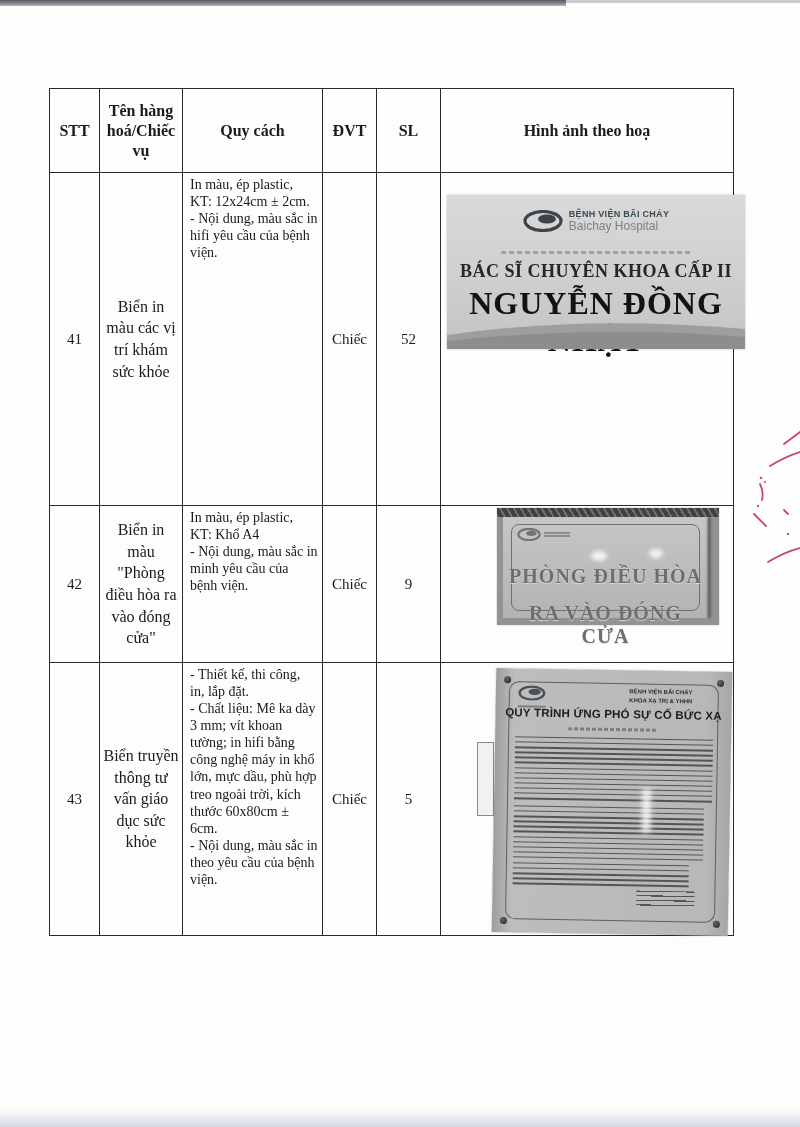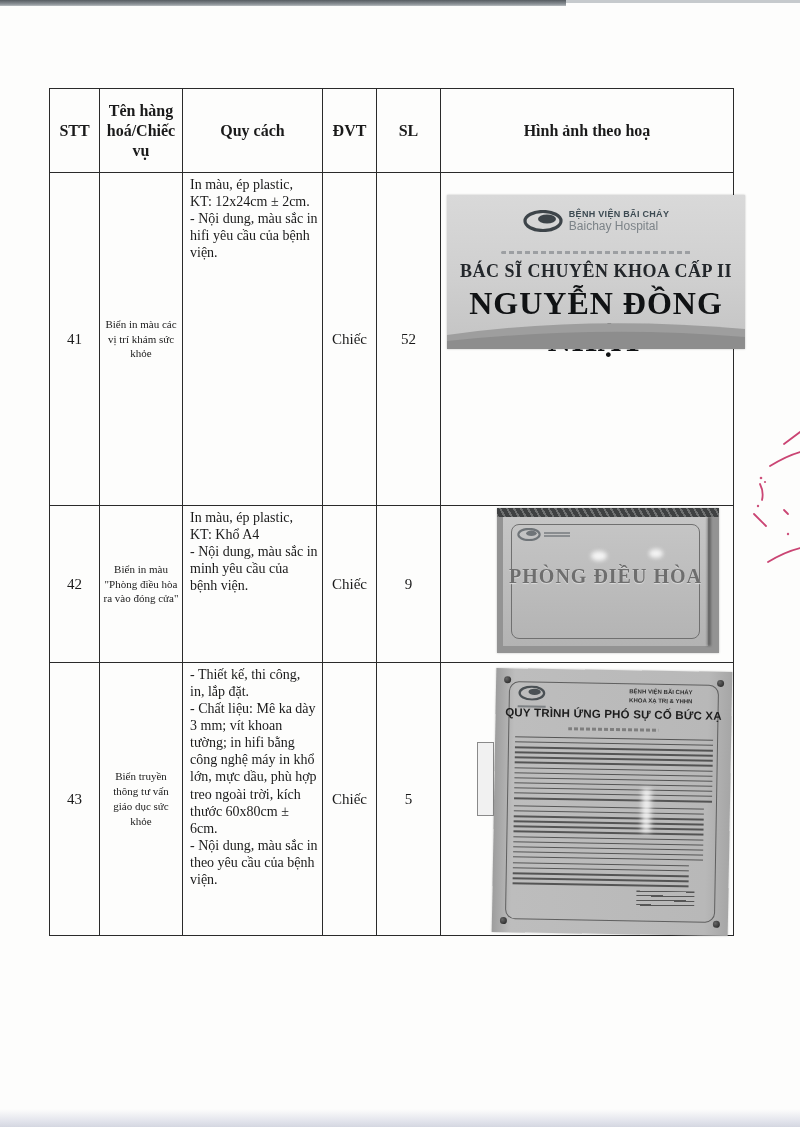--- a/index.html
+++ b/index.html
@@ -13,41 +13,41 @@
   .scan-top-dark{position:absolute;top:0;left:0;width:566px;height:6px;
     background:linear-gradient(180deg,#565c61,#8d9398 70%,#b9bec1);}
   .scan-bottom{position:absolute;bottom:0;left:0;width:100%;height:18px;
     background:linear-gradient(180deg,rgba(220,222,232,0),#dcdee8 70%,#cdd0dc);opacity:.85;}
   
   table.main{position:absolute;left:49px;top:88px;width:684px;
     border-collapse:collapse;table-layout:fixed;}
   table.main th,table.main td{border:1.6px solid #2a2a2a;overflow:hidden;}
   table.main th{font-size:16px;font-weight:bold;text-align:center;vertical-align:middle;line-height:1.25;padding:2px;}
   td.c-stt,td.c-unit,td.c-qty{font-size:15px;text-align:center;vertical-align:middle;}
-  td.c-name{font-size:11px;text-align:center;vertical-align:middle;line-height:1.35;padding:13px 3px;}
+  td.c-name{font-size:16px;text-align:center;vertical-align:middle;line-height:1.35;padding:13px 3px;}
   td.c-spec{font-size:14px;text-align:left;vertical-align:top;line-height:1.22;
     padding:3px 4px 3px 7px;white-space:pre-line;}
   td.c-img{vertical-align:top;}
   
   .photo{position:absolute;box-shadow:0 0 2px rgba(0,0,0,.25);}
   
   .photo41{left:447px;top:195px;width:298px;height:154px;
     background:linear-gradient(180deg,#d9d9d9,#cfcfcf 55%,#c3c3c3);}
   .p41-logo{position:absolute;top:14px;left:0;width:100%;display:flex;justify-content:center;align-items:center;gap:6px;}
   .p41-hosp{font-size:9px;font-weight:bold;color:#3c4a52;font-family:"Liberation Sans",sans-serif;letter-spacing:.3px;}
   .p41-hosp-en{font-size:12px;color:#7c8388;font-family:"Liberation Sans",sans-serif;}
   .p41-slogan{position:absolute;top:56px;left:54px;width:190px;height:3px;border-radius:2px;
     background:repeating-linear-gradient(90deg,#8f9296 0 5px,transparent 5px 8px);opacity:.8;}
   .p41-line1{position:absolute;top:66px;left:0;width:100%;text-align:center;
     font-size:18px;font-weight:bold;color:#23272b;letter-spacing:.5px;}
   .p41-line2{position:absolute;top:90px;left:0;width:100%;text-align:center;
     font-size:32px;font-weight:bold;color:#101214;letter-spacing:1px;}
   .p41-swoosh{position:absolute;bottom:0;left:0;}
   
-  .photo42{left:497px;top:508px;width:222px;height:145px;background:#939393;}
+  .photo42{left:497px;top:508px;width:222px;height:117px;background:#939393;}
   .p42-topbar{position:absolute;top:0;left:0;width:100%;height:9px;background:#3f4142;
     background-image:repeating-linear-gradient(60deg,rgba(255,255,255,.25) 0 2px,transparent 2px 6px);}
   .p42-sign{position:absolute;left:6px;right:11px;top:9px;bottom:7px;
     background:linear-gradient(180deg,#c6c6c6,#b3b3b3);}
   .p42-frame{position:absolute;left:8px;right:8px;top:7px;bottom:7px;
     border:1.3px solid #707070;border-radius:8px;}
   .p42-logo{position:absolute;left:14px;top:11px;display:flex;align-items:center;gap:3px;}
   .p42-logobars{width:26px;}
   .p42-logobars div{height:2px;margin:1.5px 0;background:#8a8d90;}
   .p42-line{position:absolute;left:0;width:100%;text-align:center;font-weight:bold;
@@ -168,20 +168,21 @@
         <svg width="24" height="13" viewBox="0 0 40 22">
           <ellipse cx="20" cy="11" rx="18" ry="9.5" fill="none" stroke="#6f7478" stroke-width="3.6"></ellipse>
           <ellipse cx="24" cy="9" rx="9" ry="4.6" fill="#6f7478"></ellipse>
         </svg>
         <div class="p42-logobars">
             <div></div>
             <div></div>
           </div>
       </div>
       <div class="p42-line p42-l1">PHÒNG ĐIỀU HÒA</div>
+      <div class="p42-line p42-l2">RA VÀO ĐÓNG CỬA</div>
       <div class="p42-smudge" style="left:88px;top:34px;width:16px;height:10px;"></div>
       <div class="p42-smudge" style="left:146px;top:32px;width:14px;height:9px;"></div>
     </div>
     <div class="p42-streak"></div>
   </div>
 
   <div class="photo photo43">
     <div class="p43-frame"></div>
     <div class="screw" style="left:8px;top:8px;"></div>
     <div class="screw" style="right:8px;top:8px;"></div>

